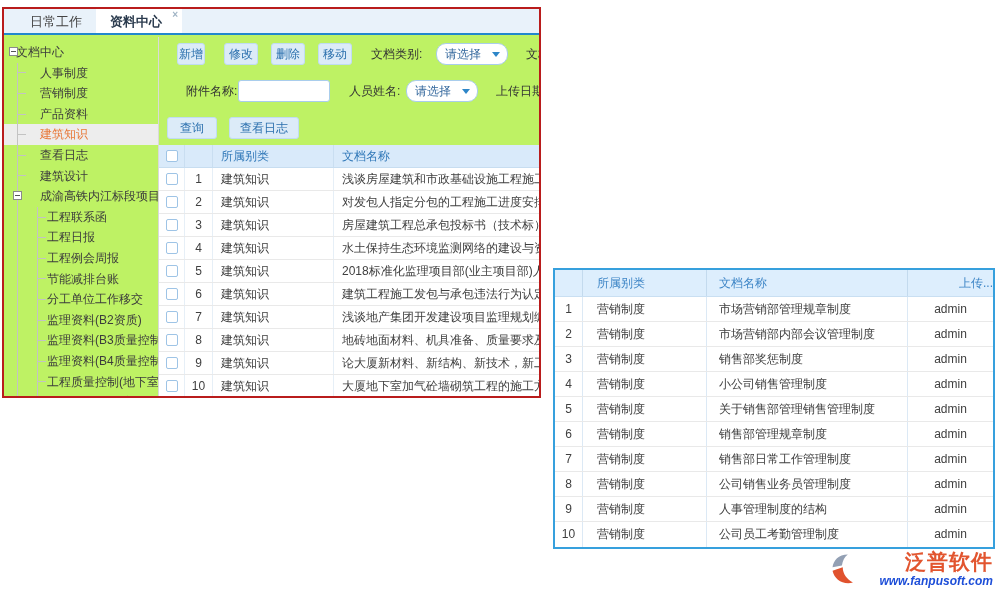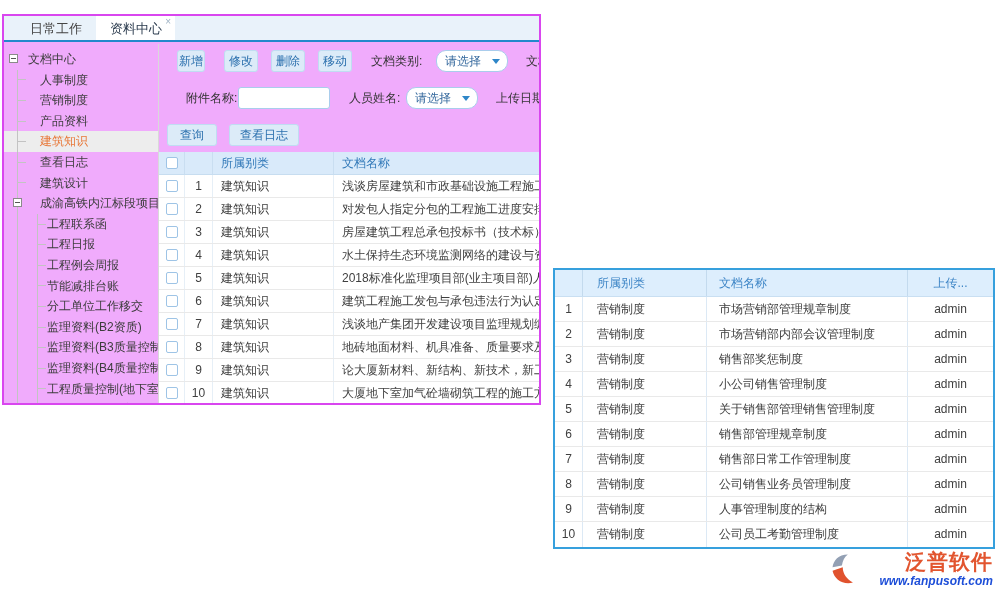--- a/index.html
+++ b/index.html
@@ -1,35 +1,35 @@
 <!DOCTYPE html>
 <html><head>
 <meta charset="utf-8">
 <style>
   * { margin:0; padding:0; box-sizing:border-box; }
   html,body { width:1000px; height:600px; background:#ffffff; overflow:hidden;
               font-family:"Liberation Sans","DejaVu Sans",sans-serif; }
 
   
   .lwin { position:absolute; left:2px; top:7px; width:539px; height:391px;
-          border:2px solid #d946ef; background:#f0abfc;margin-top:7px; }
+          border:2px solid #b91c1c; background:#bef264; }
   .tabbar { height:26px; background:#e9f2fa; border-bottom:2px solid #2288cc;
             display:flex; padding-left:12px; }
   .tab { padding:0 14px; line-height:26px; font-size:13px; color:#444; cursor:pointer; }
-  .tab.active { background:#fff; color:#2b3b4e; font-weight:normal; position:relative; padding-right:13px; }
+  .tab.active { background:#fff; color:#2b3b4e; font-weight:bold; position:relative; padding-right:20px; }
   .tab-close { position:absolute; top:1px; right:4px; font-size:10px; color:#9fb3c4; line-height:10px; }
 
   .winbody { position:absolute; top:28px; left:0; right:0; bottom:0; display:flex; }
 
   
   .sidebar { width:155px; border-right:1px solid #d9d9d9; overflow:hidden;
              padding-top:5px; position:relative; }
   .tree-item { position:relative; height:20.6px; line-height:20.6px; font-size:12px;
                color:#3c3c3c; white-space:nowrap; cursor:pointer; }
-  .tree-item.lvl0 { padding-left:24px; }
+  .tree-item.lvl0 { padding-left:12px; }
   .tree-item.lvl1 { padding-left:36px;
       background-image:linear-gradient(#c3c3c3,#c3c3c3),linear-gradient(#c3c3c3,#c3c3c3);
       background-position:13px 0,14px 50%; background-size:1px 100%,8px 1px; background-repeat:no-repeat; }
   .tree-item.lvl1.exp { background-image:linear-gradient(#c3c3c3,#c3c3c3);
       background-position:13px 0; background-size:1px 100%; background-repeat:no-repeat; }
   .tree-item.lvl2 { padding-left:43px;
       background-image:linear-gradient(#c3c3c3,#c3c3c3),linear-gradient(#c3c3c3,#c3c3c3),linear-gradient(#c3c3c3,#c3c3c3);
       background-position:13px 0,33px 0,34px 50%; background-size:1px 100%,1px 100%,8px 1px; background-repeat:no-repeat; }
   .tree-item.selected { background-color:#ededed; color:#e8793a; }
   .expicon { position:absolute; left:9px; top:50%; margin-top:-5px; width:9px; height:9px;
@@ -81,21 +81,21 @@
   .rrow:last-child { border-bottom:none; }
   .r-num { width:27px; text-align:center; align-self:stretch; line-height:25px; }
   .r-cat { width:124px; padding-left:14px; align-self:stretch; line-height:25px;
            border-left:1px solid #dce9f5; white-space:nowrap; overflow:hidden; }
   .r-name { flex:1; padding-left:12px; align-self:stretch; line-height:25px;
             border-left:1px solid #dce9f5; white-space:nowrap; overflow:hidden; }
   .r-up { width:86px; text-align:center; align-self:stretch; line-height:25px;
           border-left:1px solid #dce9f5; }
   .rheader .r-num { line-height:27px; }
   .rheader .r-cat,.rheader .r-name,.rheader .r-up { line-height:27px; border-left:1px solid #c3daee; }
-  .rheader .r-up { text-align:center; }
+  .rheader .r-up { text-align:right; }
 
   
   .logo { position:absolute; right:7px; top:550px; display:flex; align-items:flex-start; gap:15px; }
   .logo-txt { text-align:right; }
   .logo-name { font-size:21px; font-weight:bold; color:#e2552f; letter-spacing:1px; line-height:24px; }
   .logo-url { font-size:12px; font-weight:bold; color:#1d4ed8; line-height:14px;font-style:italic; }
 </style>
 </head>
 <body>
 

